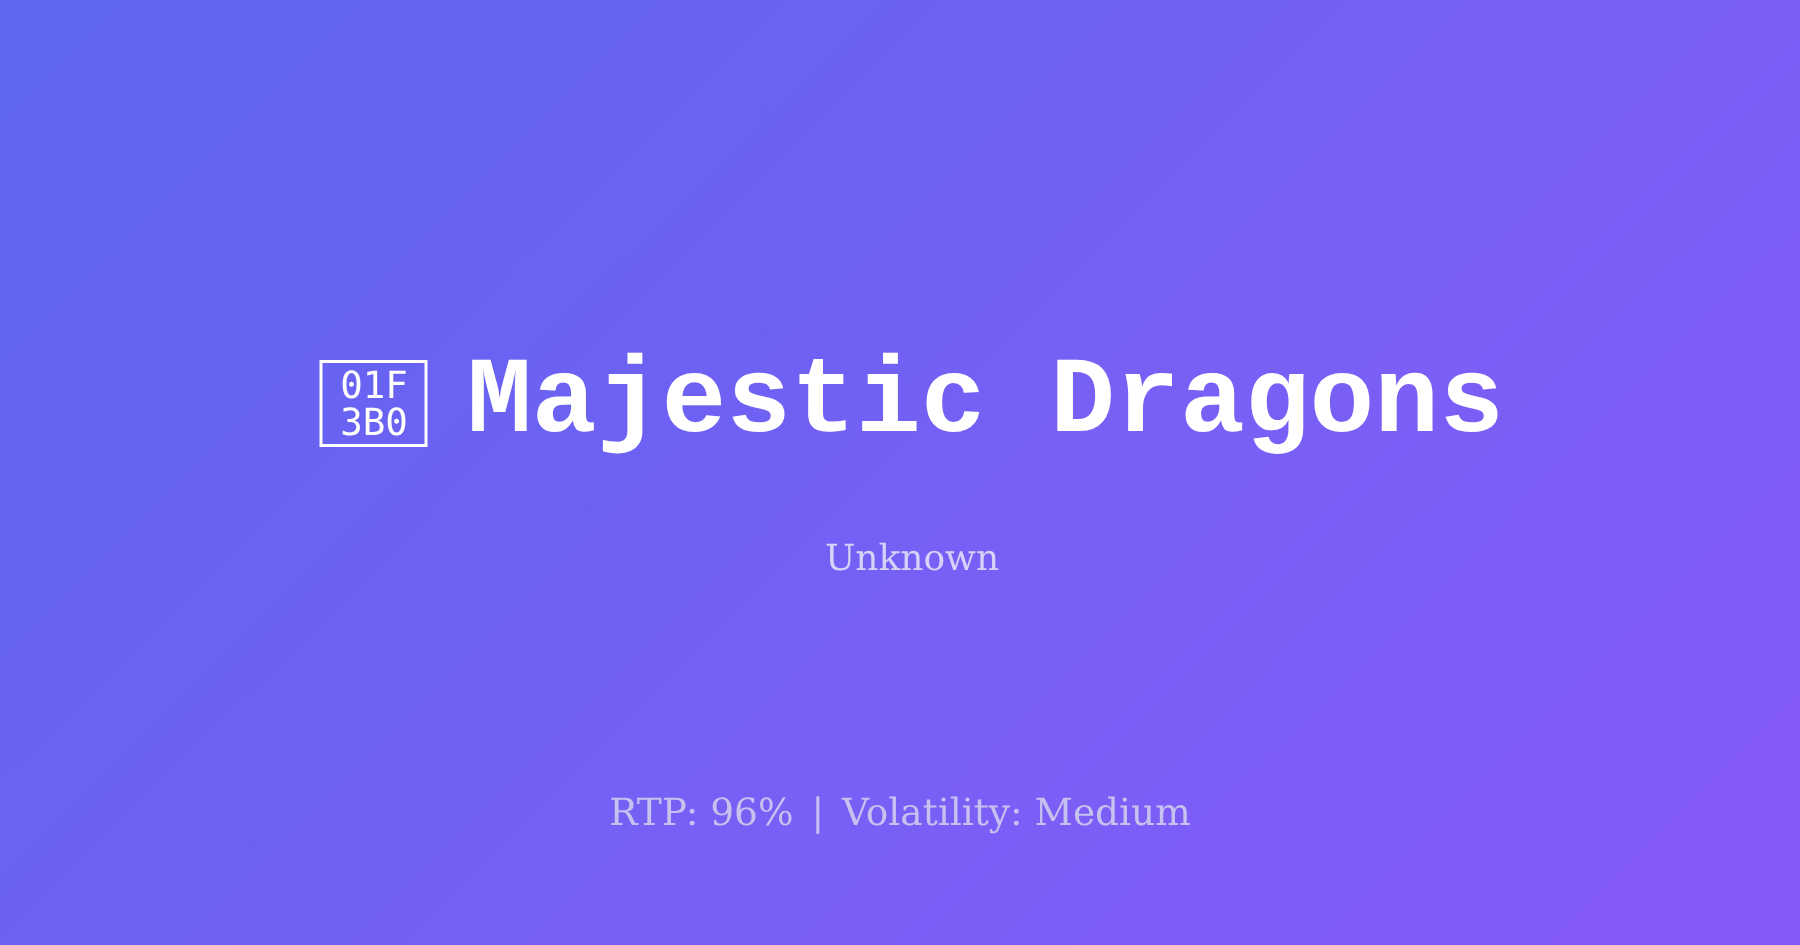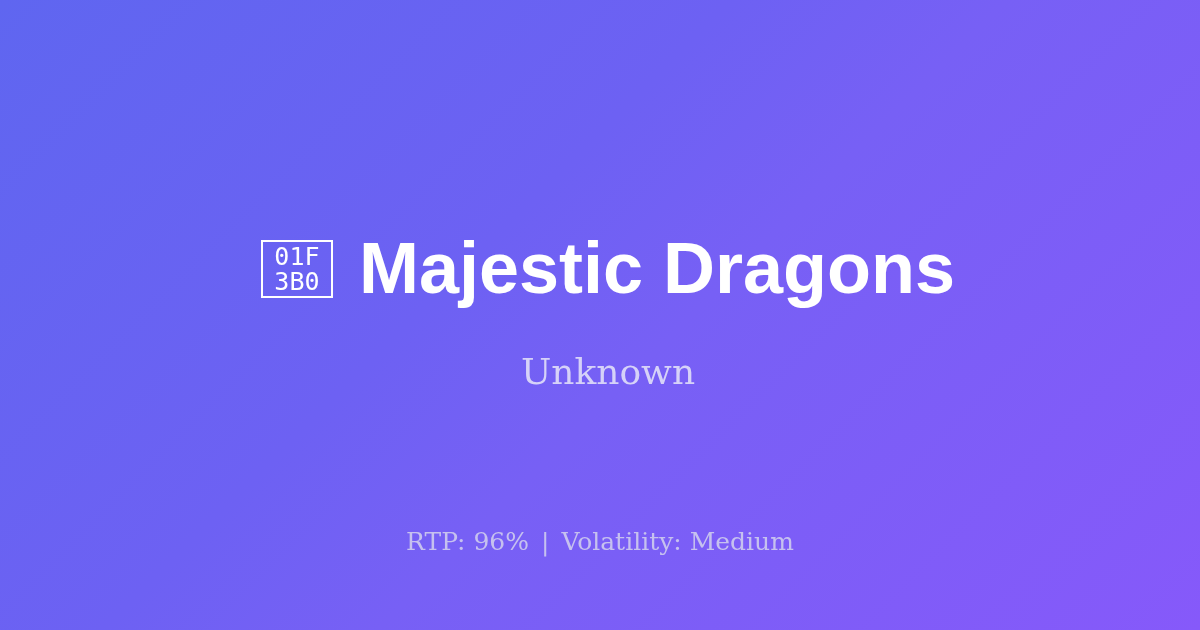--- a/index.html
+++ b/index.html
@@ -63,34 +63,34 @@
   .tofu-line {
     font-family: "DejaVu Sans Mono", "Liberation Mono", monospace;
     font-size: 25px;
     line-height: 25px;
     letter-spacing: 0px;
     color: #ffffff;
     font-weight: 400;
   }
 
   #page-title {
-    font-family: Liberation Sans, sans-serif;
+    font-family: Liberation Mono, monospace;
     font-weight: 700;
     font-size: 72px;
     line-height: 92px;
     color: #ffffff;
     white-space: nowrap;
     letter-spacing: 0px;
   }
 
   #subtitle {
     margin-top: 36px;
     font-family: "DejaVu Serif", "Liberation Serif", serif;
     font-weight: 400;
-    font-size: 36px;
+    font-size: 24px;
     line-height: 44px;
     color: #d6d2f8;
     white-space: nowrap;
   }
 
   
   #meta {
     position: absolute;
     left: 0;
     right: 0;

